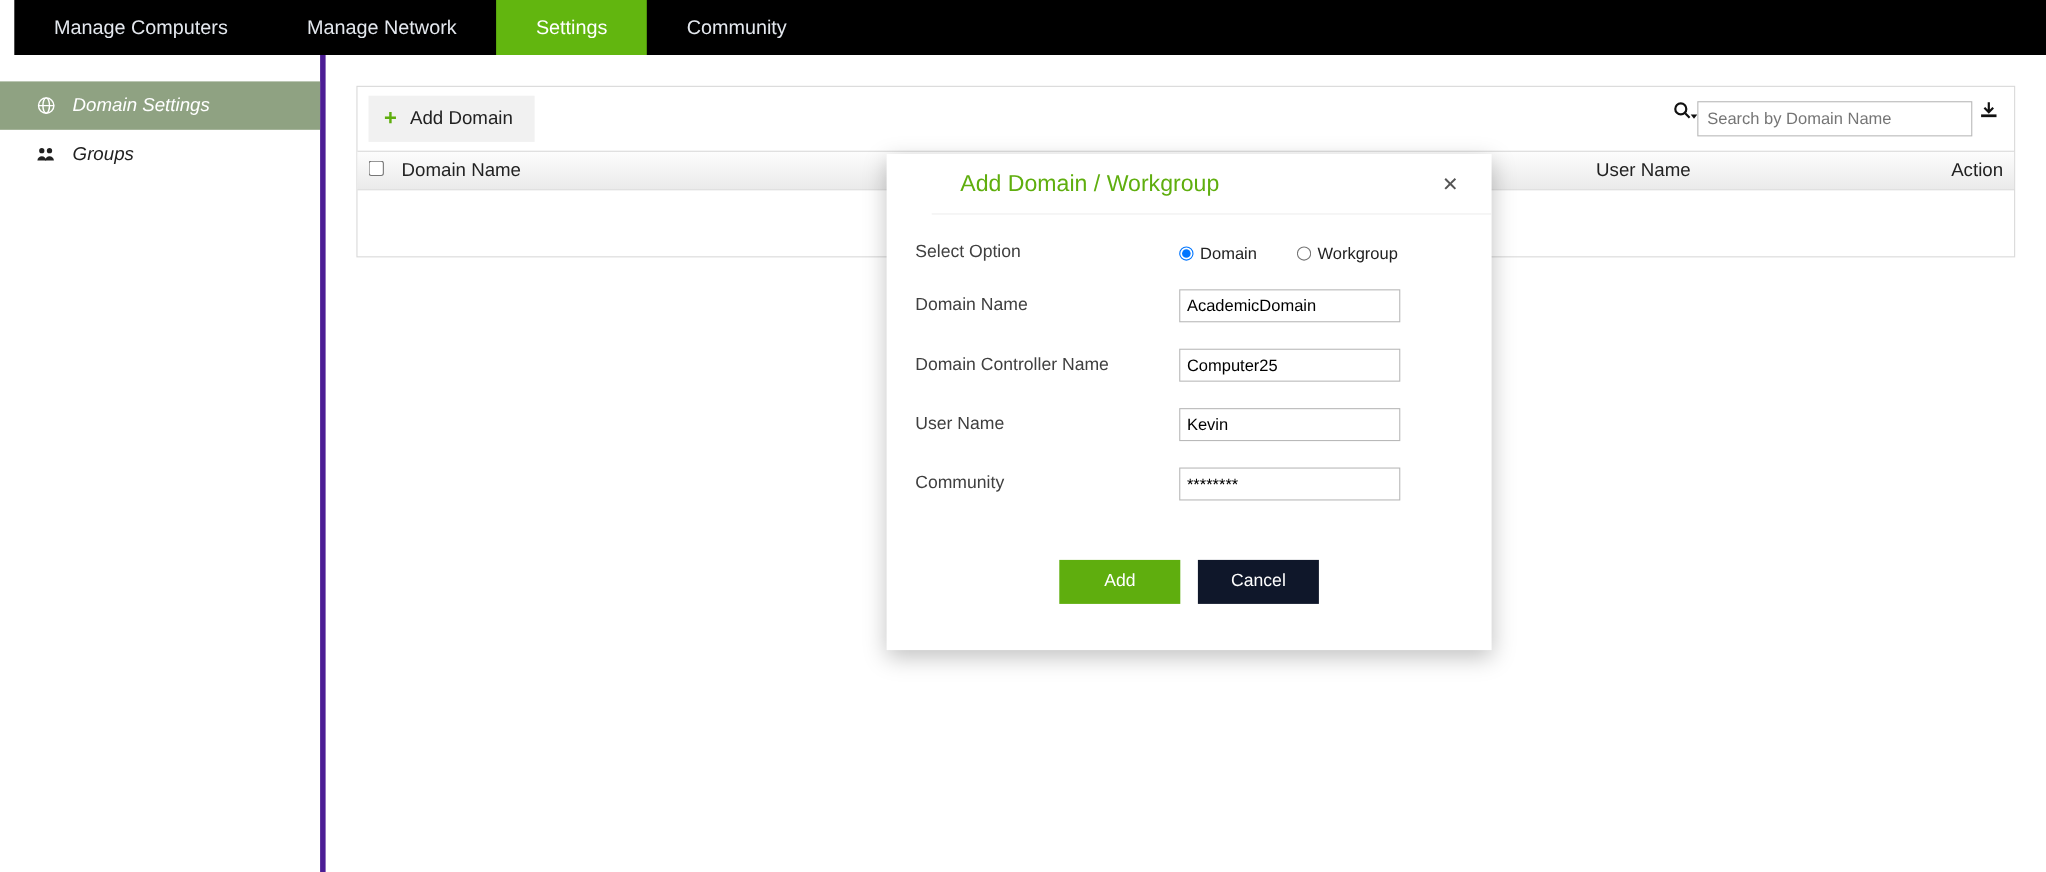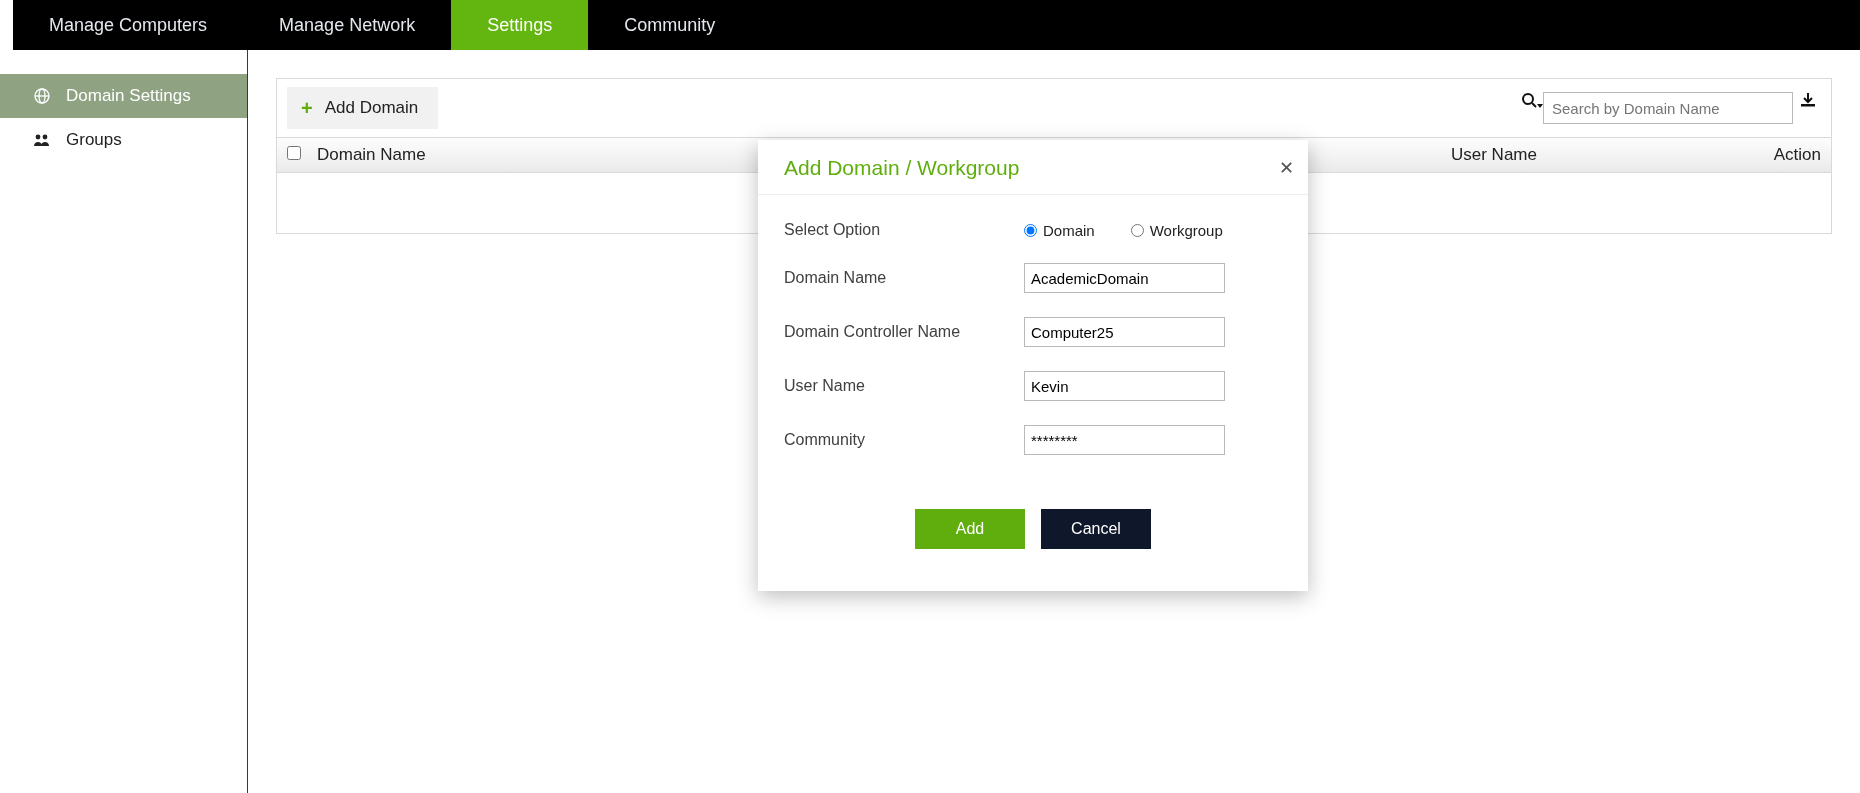--- a/index.html
+++ b/index.html
@@ -3,21 +3,21 @@
 <meta charset="utf-8">
 <style>
   * { box-sizing: border-box; margin: 0; padding: 0; }
   html, body { width: 1860px; height: 793px; font-family: "Segoe UI", Arial, sans-serif; background:#fff; color:#222; }
   
   .topnav { width:100%; height:50px; background:#000000; display:flex;margin-left:13px; }
   .topnav .tab { color:#e4e8ee; font-size:18px; padding:0 36px; height:50px; display:flex; align-items:center; cursor:pointer; }
   .topnav .tab.active { background:#62b60f; color:#fff; }
   
   .body { display:flex; width:100%; height:calc(100% - 50px); }
-  .sidebar { width:248px; border-right:1px solid #4c1d95; padding-top:24px; }
+  .sidebar { width:296px; border-right:5px solid #4c1d95; padding-top:24px;font-style:italic; }
   .side-item { display:flex; align-items:center; height:44px; padding-left:32px; font-size:17px; color:#222; cursor:pointer; gap:14px; }
   .side-item.active { background:#8fa282; color:#fff; }
   .side-item .ico { width:20px; display:inline-flex; align-items:center; justify-content:center; }
   .main { flex:1; padding:28px 28px 0 28px; position:relative; }
   .panel { border:1px solid #d9d9d9; }
   .toolbar { display:flex; align-items:center; padding:8px 8px 8px 10px; gap:8px; }
   .btn-add { background:#f1f1f1; border:none; height:42px; padding:0 20px 0 14px; display:flex; align-items:center; gap:12px; font-size:17px; cursor:pointer; color:#222;}
   .btn-add .plus { color:#5fae0e; font-weight:bold; font-size:20px; }
   .toolbar-spacer { flex:1; }
   .search-wrap { display:flex; align-items:flex-start; gap:0; }
@@ -26,21 +26,21 @@
   .dl-ico { cursor:pointer; padding:0 6px; }
   .thead { display:flex; align-items:center; height:36px; background:linear-gradient(#fdfdfd,#eaeaea); border-top:1px solid #d9d9d9; border-bottom:1px solid #d9d9d9; padding:0 10px; font-size:17px;}
   .thead .chk { width:24px; }
   .thead .chk input { width:14px; height:14px; }
   .col-domain { flex:1; padding-left:6px; }
   .col-user { width:280px; }
   .col-action { width:90px; text-align:right; }
   .tbody { height:60px; }
   
   .modal { position:absolute; left:510px; top:90px; width:550px; background:#fff; box-shadow:0 6px 20px rgba(0,0,0,0.25); }
-  .modal-head { display:flex; align-items:center; justify-content:space-between; padding:16px 14px 14px 26px; border-bottom:1px solid #eee;}
+  .modal-head { display:flex; align-items:center; justify-content:space-between; padding:16px 30px 14px 26px; border-bottom:1px solid #eee;margin-left:41px;}
   .modal-title { color:#5fae0e; font-size:21px; font-weight:400;}
   .modal-close { color:#555; font-size:18px; cursor:pointer; background:none; border:none; }
   .modal-body { padding:26px 26px 10px 26px; }
   .frow { display:flex; align-items:center; margin-bottom:24px; }
   .flabel { width:240px; font-size:16px; color:#404040;}
   .fctrl { flex:1; display:flex; align-items:center; gap:36px; font-size:15px;}
   .fctrl label { display:flex; align-items:center; gap:6px; cursor:pointer; }
   .fctrl input[type=text], .fctrl input[type=password] { width:201px; height:30px; border:1px solid #b9b9b9; padding:0 6px; font-size:15px;}
   .modal-foot { display:flex; justify-content:center; gap:16px; padding:20px 0 42px 0;}
   .btn { width:110px; height:40px; border:none; font-size:16px; cursor:pointer; }

